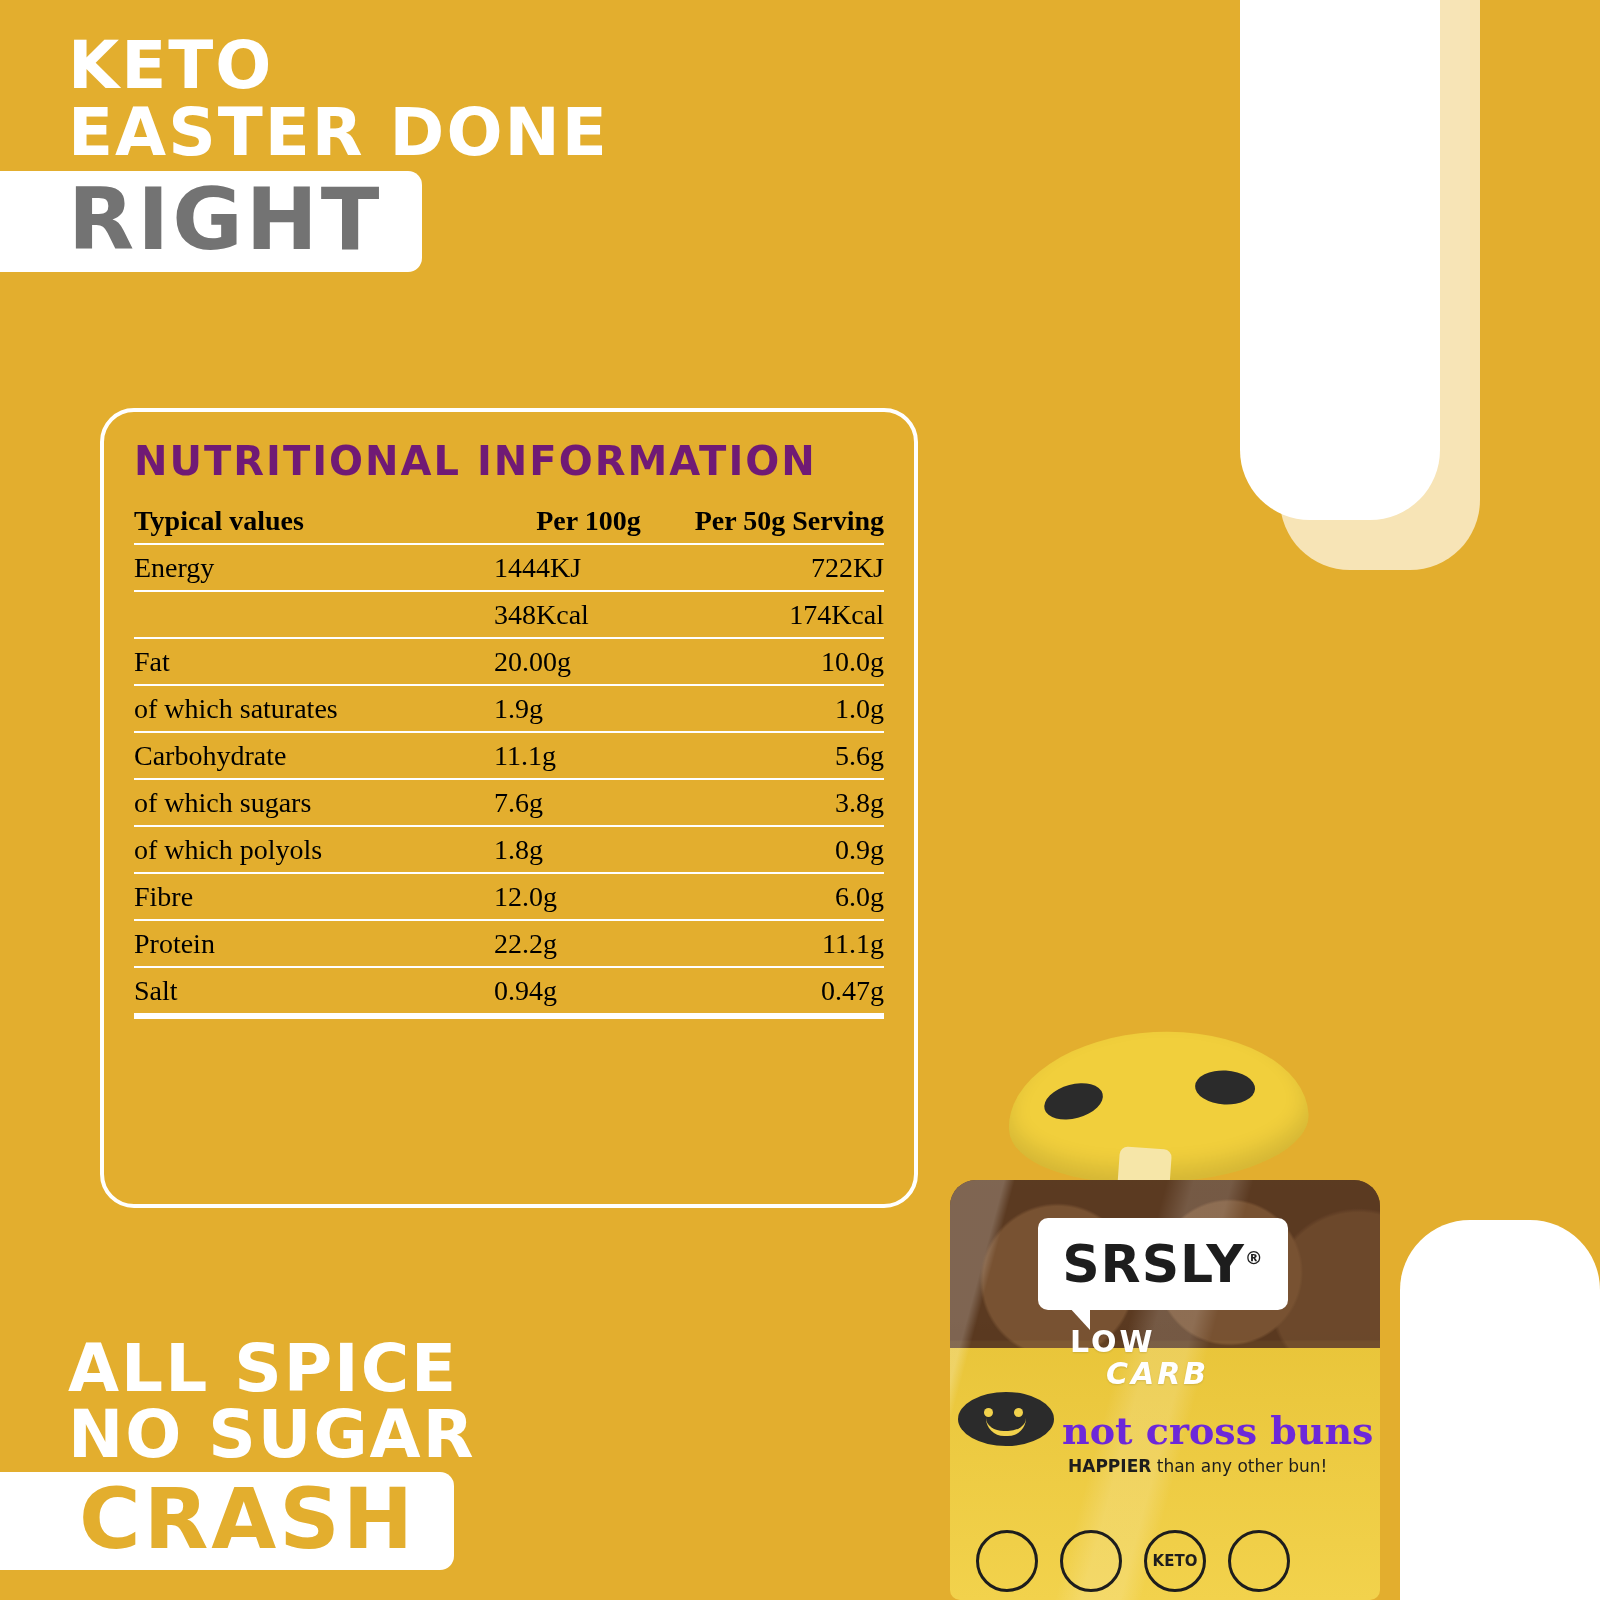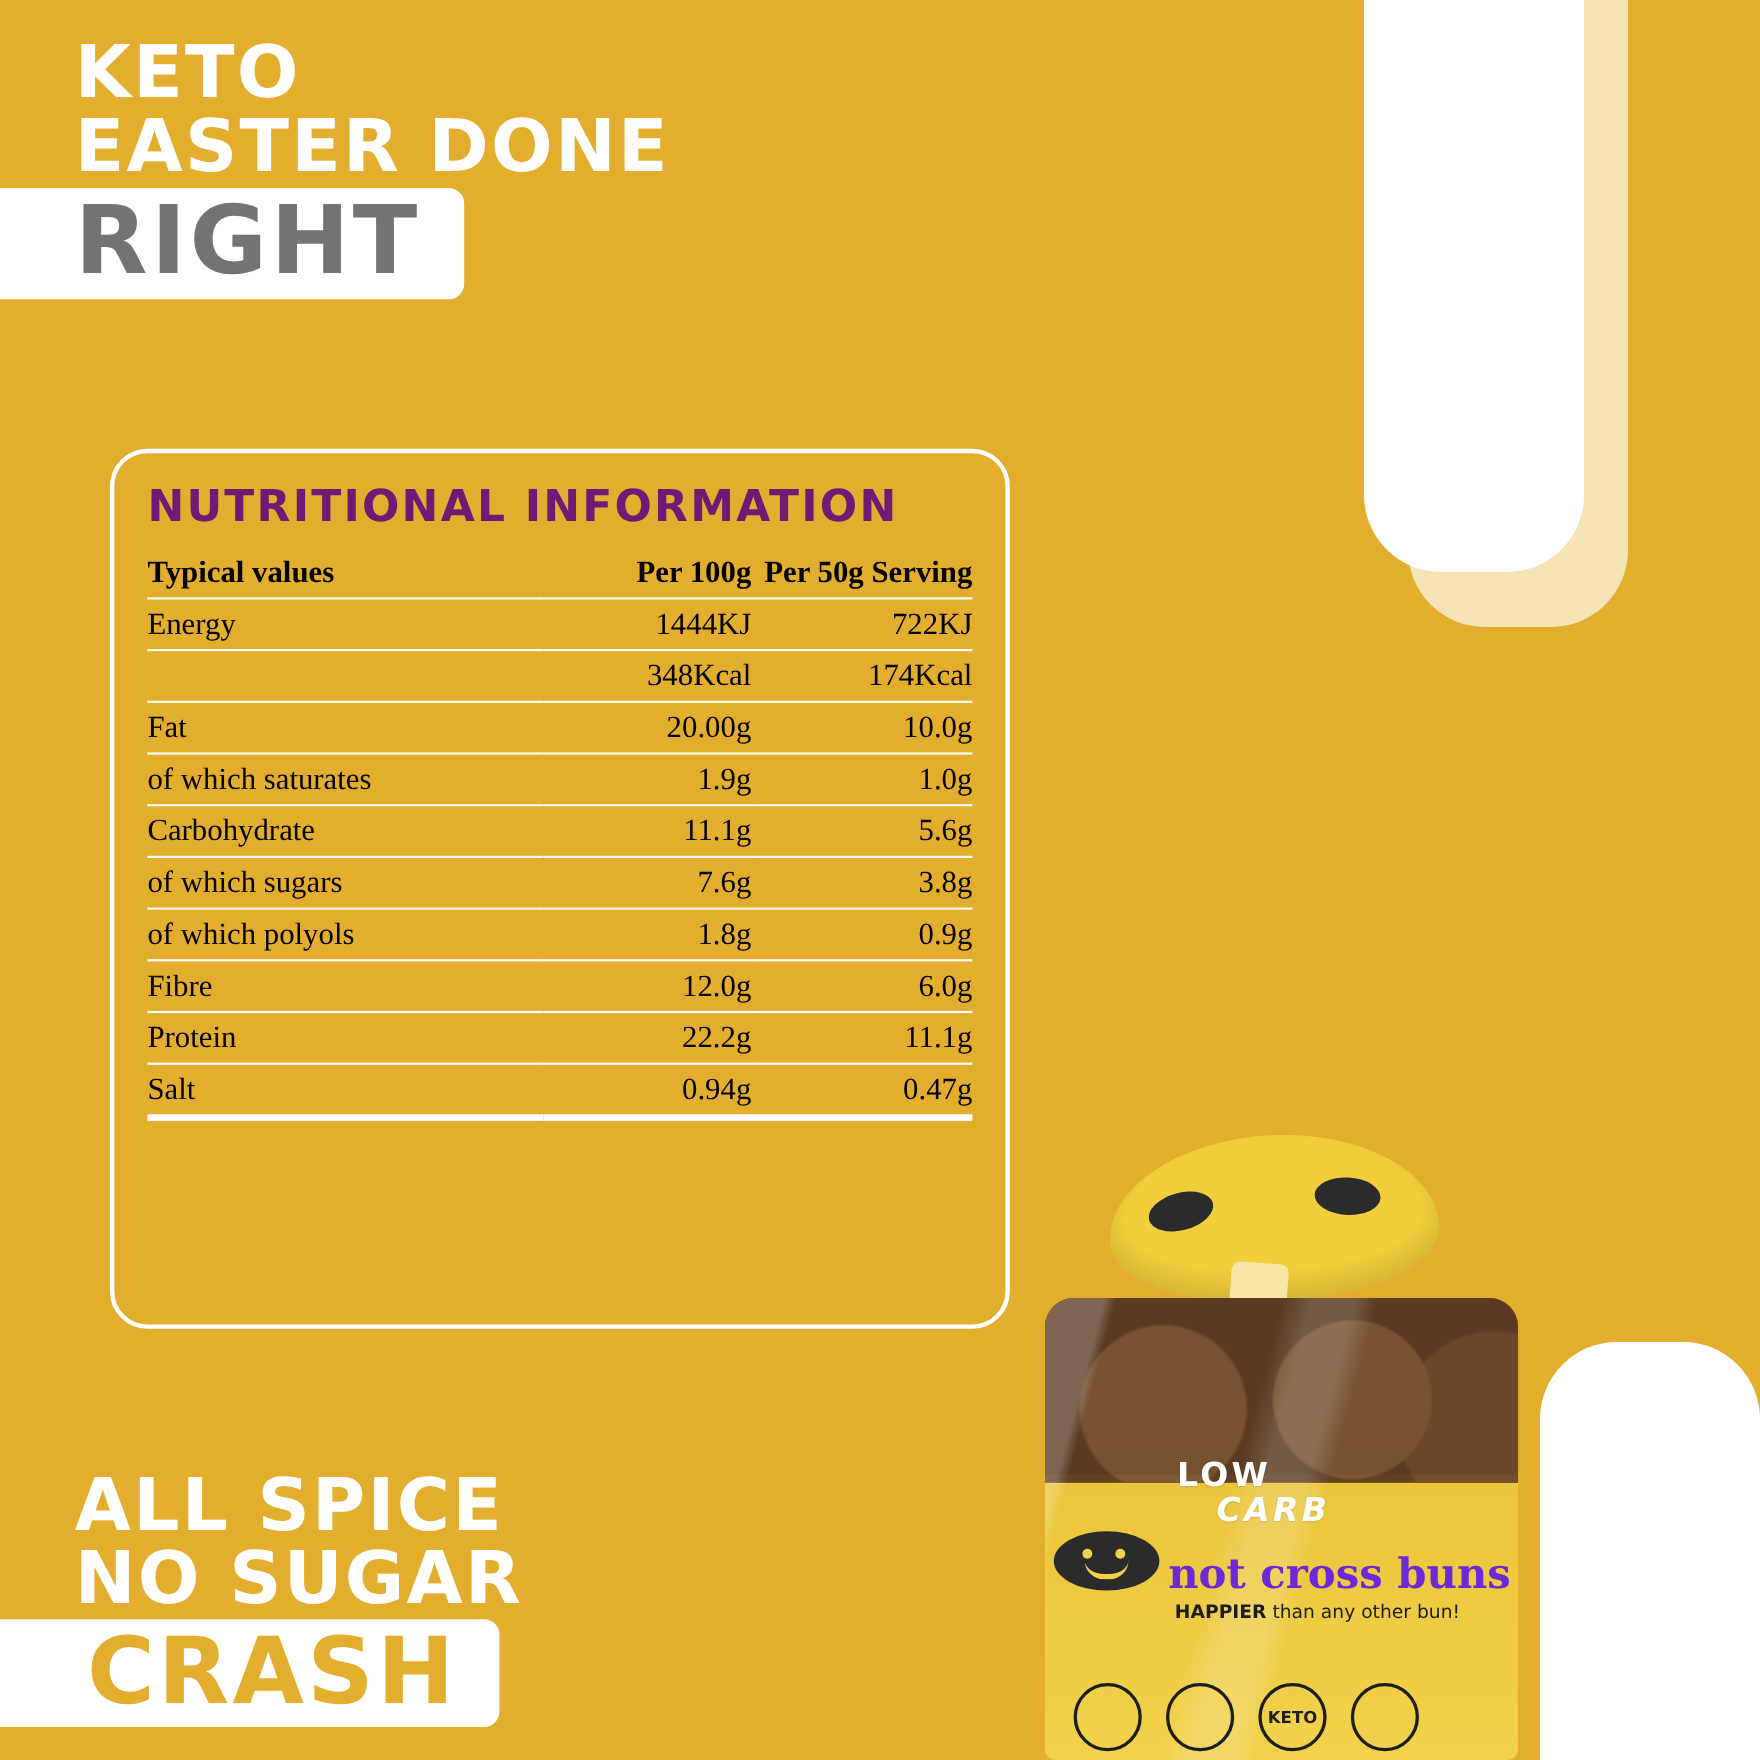--- a/index.html
+++ b/index.html
@@ -115,21 +115,21 @@
     font-family: Liberation Serif, serif;
     font-size: 28px;
   }
   table.nutri th, table.nutri td {
     padding: 7px 0 6px 0;
     border-bottom: 2px solid #FFFFFF;
     white-space: nowrap;
   }
   table.nutri th { font-weight: bold; }
   table.nutri th.c0, table.nutri td.c0 { text-align: left; width: 48%; }
-  table.nutri th.c1, table.nutri td.c1 { text-align: right; width: 26%; padding-right: 6px; }
+  table.nutri th.c1, table.nutri td.c1 { width: 26%; padding-right: 6px; }
   table.nutri th.c2, table.nutri td.c2 { text-align: right; width: 26%; }
   td.indent { padding-left: 34px; }
   tr.thickline td { border-bottom: 6px solid #FFFFFF; }
   tr.lastrow td { border-bottom: none; }
 
   
   .headline-bottom {
     position: absolute;
     left: 68px; bottom: 30px;
     z-index: 5;
@@ -406,20 +406,23 @@
       <div class="twist-face tf1"></div>
       <div class="twist-face tf2"></div>
     </div>
     <div class="twist-neck"></div>
 
     <div class="bag-body">
       <div class="bag-bread"></div>
       <div class="bag-plastic-sheen"></div>
     </div>
 
+    <div class="label-white">
+      <span class="brand"><span>SRSLY</span><sup>®</sup></span>
+    </div>
 
     <div class="lowcarb">
       <div>LOW</div>
       <div class="carb">CARB</div>
     </div>
 
     <div class="notcross">not cross buns</div>
     <div class="happier"><b>HAPPIER</b><span> than any other bun!</span></div>
 
     <div class="bag-face">

